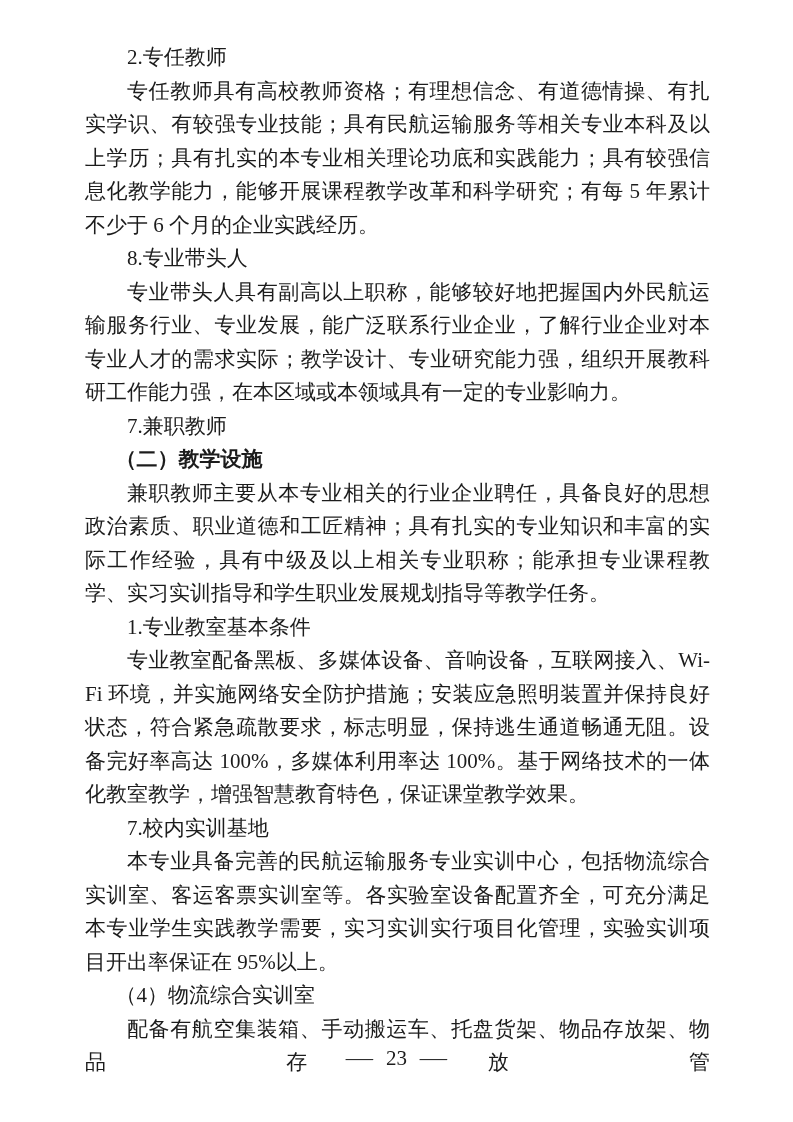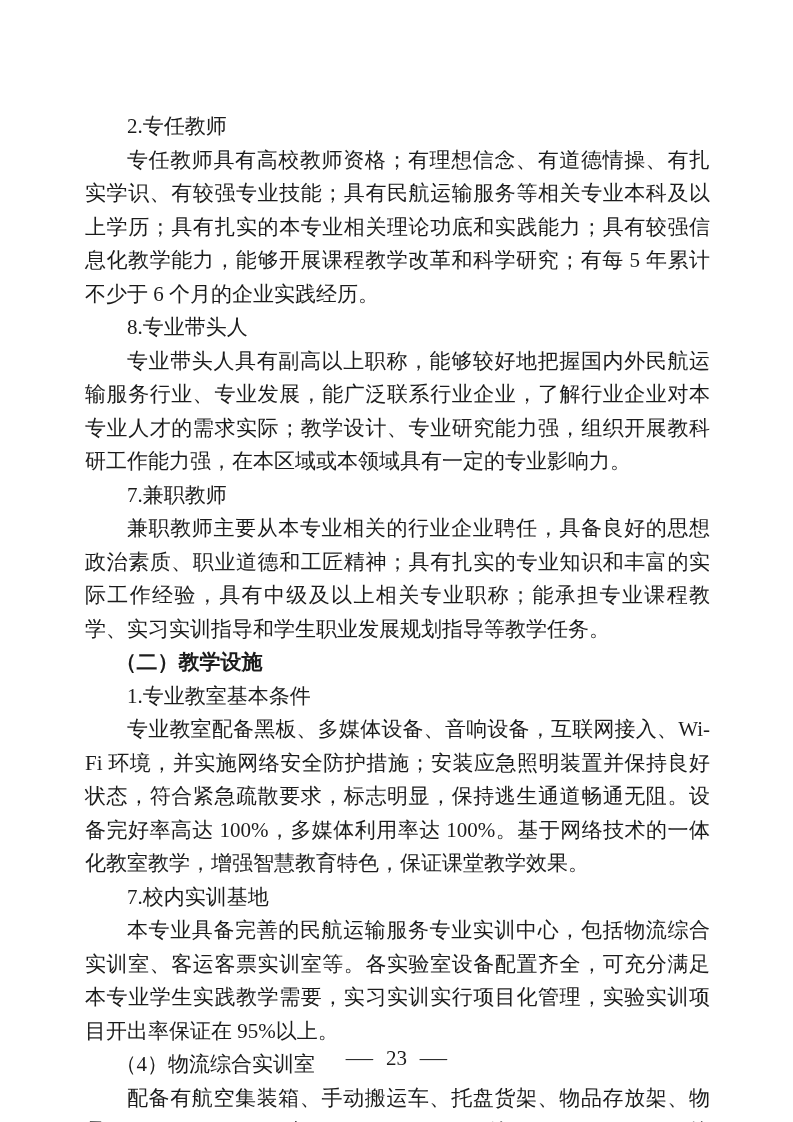--- a/index.html
+++ b/index.html
@@ -6,21 +6,21 @@
     margin: 0;
     padding: 0;
     background: #ffffff;
   }
   .page {
     position: relative;
     width: 793px;
     height: 1122px;
     background: #ffffff;
     box-sizing: border-box;
-    padding: 110px 83px 0 85px;
+    padding: 41px 83px 0 85px;
     font-family: "Liberation Serif", "DejaVu Serif", serif;
     font-size: 21px;
     line-height: 33.5px;
     color: #1c1c1c;
     overflow: hidden;
   }
   .block {
     margin: 0;
     text-indent: 2em;
   }
@@ -62,23 +62,23 @@
 
 <div class="page">
 
   <p class="block">2.专任教师</p>
   <p class="block para">专任教师具有高校教师资格；有理想信念、有道德情操、有扎实学识、有较强专业技能；具有民航运输服务等相关专业本科及以上学历；具有扎实的本专业相关理论功底和实践能力；具有较强信息化教学能力，能够开展课程教学改革和科学研究；有每 5 年累计不少于 6 个月的企业实践经历。</p>
 
   <p class="block">8.专业带头人</p>
   <p class="block para">专业带头人具有副高以上职称，能够较好地把握国内外民航运输服务行业、专业发展，能广泛联系行业企业，了解行业企业对本专业人才的需求实际；教学设计、专业研究能力强，组织开展教科研工作能力强，在本区域或本领域具有一定的专业影响力。</p>
 
   <p class="block">7.兼职教师</p>
+  <p class="block heading-bold indent-paren">（二）教学设施</p>
+
   <p class="block para">兼职教师主要从本专业相关的行业企业聘任，具备良好的思想政治素质、职业道德和工匠精神；具有扎实的专业知识和丰富的实际工作经验，具有中级及以上相关专业职称；能承担专业课程教学、实习实训指导和学生职业发展规划指导等教学任务。</p>
-
-  <p class="block heading-bold indent-paren">（二）教学设施</p>
 
   <p class="block">1.专业教室基本条件</p>
   <p class="block para">专业教室配备黑板、多媒体设备、音响设备，互联网接入、Wi-Fi 环境，并实施网络安全防护措施；安装应急照明装置并保持良好状态，符合紧急疏散要求，标志明显，保持逃生通道畅通无阻。设备完好率高达 100%，多媒体利用率达 100%。基于网络技术的一体化教室教学，增强智慧教育特色，保证课堂教学效果。</p>
 
   <p class="block">7.校内实训基地</p>
   <p class="block para">本专业具备完善的民航运输服务专业实训中心，包括物流综合实训室、客运客票实训室等。各实验室设备配置齐全，可充分满足本专业学生实践教学需要，实习实训实行项目化管理，实验实训项目开出率保证在 95%以上。</p>
 
   <p class="block indent-paren">（4）物流综合实训室</p>
   <p class="block para-justify-last">配备有航空集装箱、手动搬运车、托盘货架、物品存放架、物品存放管</p>
 

